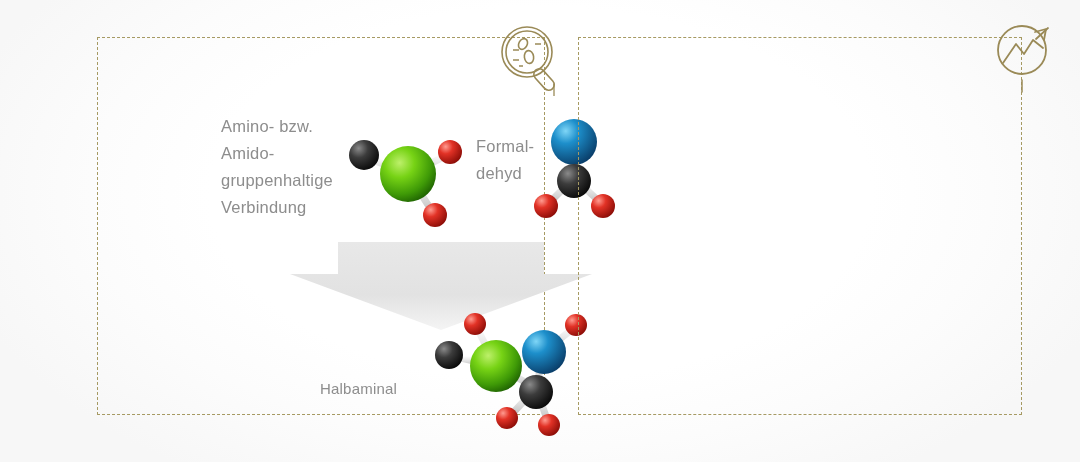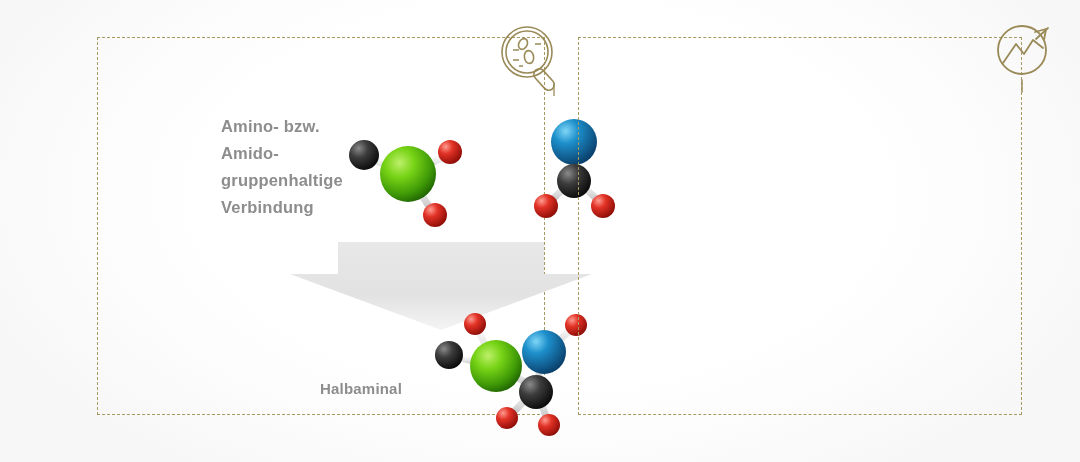--- a/index.html
+++ b/index.html
@@ -27,21 +27,20 @@
     position: absolute;
     border: 1.5px dashed #a69a63;
     box-sizing: border-box;
     background: transparent;
   }
   #panel-left {
     left: 97px;
     top: 37px;
     width: 448px;
     height: 378px;
-    font-weight: bold;
   }
   #panel-right {
     left: 578px;
     top: 37px;
     width: 444px;
     height: 378px;
   }
 
   
   .corner-icon {
@@ -115,20 +114,22 @@
         <line x1="30" y1="36" x2="70" y2="52"></line>
         <line x1="70" y1="52" x2="112" y2="32"></line>
         <line x1="70" y1="52" x2="96" y2="92"></line>
       </g>
       <circle cx="70" cy="52" r="28" fill="url(#gGreen)"></circle>
       <circle cx="26" cy="33" r="15" fill="url(#gBlack)"></circle>
       <circle cx="112" cy="30" r="12" fill="url(#gRed)"></circle>
       <circle cx="97" cy="93" r="12" fill="url(#gRed)"></circle>
     </svg>
 
+    <div id="label-formal" class="label-text">Formal-
+dehyd</div>
 
     <svg id="mol-formald" class="molecule" viewBox="0 0 100 120">
       <defs>
         <radialGradient id="gBlue" cx="32%" cy="26%" r="78%">
           <stop offset="0%" stop-color="#7fd6f7"></stop>
           <stop offset="35%" stop-color="#1d8fcb"></stop>
           <stop offset="100%" stop-color="#0a3f6b"></stop>
         </radialGradient>
       </defs>
       <g stroke="url(#bondG)" stroke-width="7" stroke-linecap="round">

